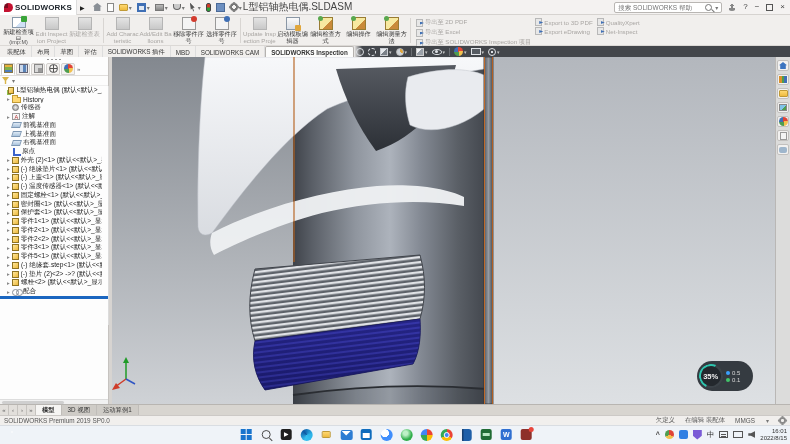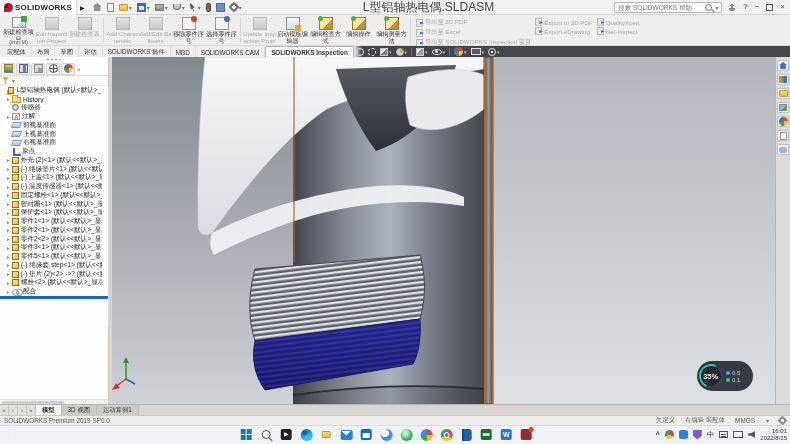--- a/index.html
+++ b/index.html
@@ -7,21 +7,21 @@
 .ic{display:inline-block;vertical-align:middle;box-sizing:border-box;width:8px;height:8px;background:#c9c9c9}
 .caret{font-size:6px;color:#777;margin-left:1px}
 
 #titlebar{position:absolute;top:0;left:0;right:0;height:15px;background:#f4f2f1;border-bottom:1px solid #d6d3d0;display:flex;align-items:center;font-size:8px;color:#333}
 #logo{display:flex;align-items:center;gap:2px;padding:8px 4px;height:100%;background:#fff;border-right:1px solid #ddd}
 #logomark{width:9px;height:9px;border-radius:50% 50% 50% 0;background:conic-gradient(#c41230 0 270deg,#7a0b1e 0);}
 #logoname{font-weight:bold;font-size:8px;color:#20272e;letter-spacing:.2px}
 #menuarrow{font-size:6px;color:#222;margin:0 3px}
 #qa{display:flex;align-items:center;gap:3px;margin-left:4px}
 .qab{display:inline-flex;align-items:center;padding:1px;border-radius:2px}
-#wintitle{flex:1;text-align:center;font-size:12px;color:#444;white-space:nowrap;overflow:hidden}
+#wintitle{flex:1;text-align:left;font-size:10px;color:#444;white-space:nowrap;overflow:hidden}
 #searchbox{display:flex;align-items:center;gap:2px;width:108px;height:11px;background:#fff;border:1px solid #b9b6b3;border-radius:2px;padding:0 3px;margin-right:6px}
 #searchbox input{border:none;outline:none;flex:1;font-size:6.5px;color:#666;background:transparent;width:70px;font-family:"Liberation Sans",sans-serif}
 #titrights{display:flex;align-items:center;gap:7px;padding-right:5px;color:#555}
 .winbtn{font-size:8px;line-height:8px;color:#444}
 .wrestore{width:7px;height:7px;border:1px solid #555;position:relative}
 
 #ribbon{position:absolute;top:15px;left:0;right:0;height:31px;background:#f1efed;border-bottom:1px solid #dcd9d6;display:flex;align-items:stretch;padding:1px 0 0 2px}
 .rsep{width:1px;background:#d8d5d2;margin:2px 2px}
 .rbtn{width:33px;display:flex;flex-direction:column;align-items:center;padding-top:1px}
 .rbtn .ricon{width:14px;height:13px;margin-bottom:1px}

